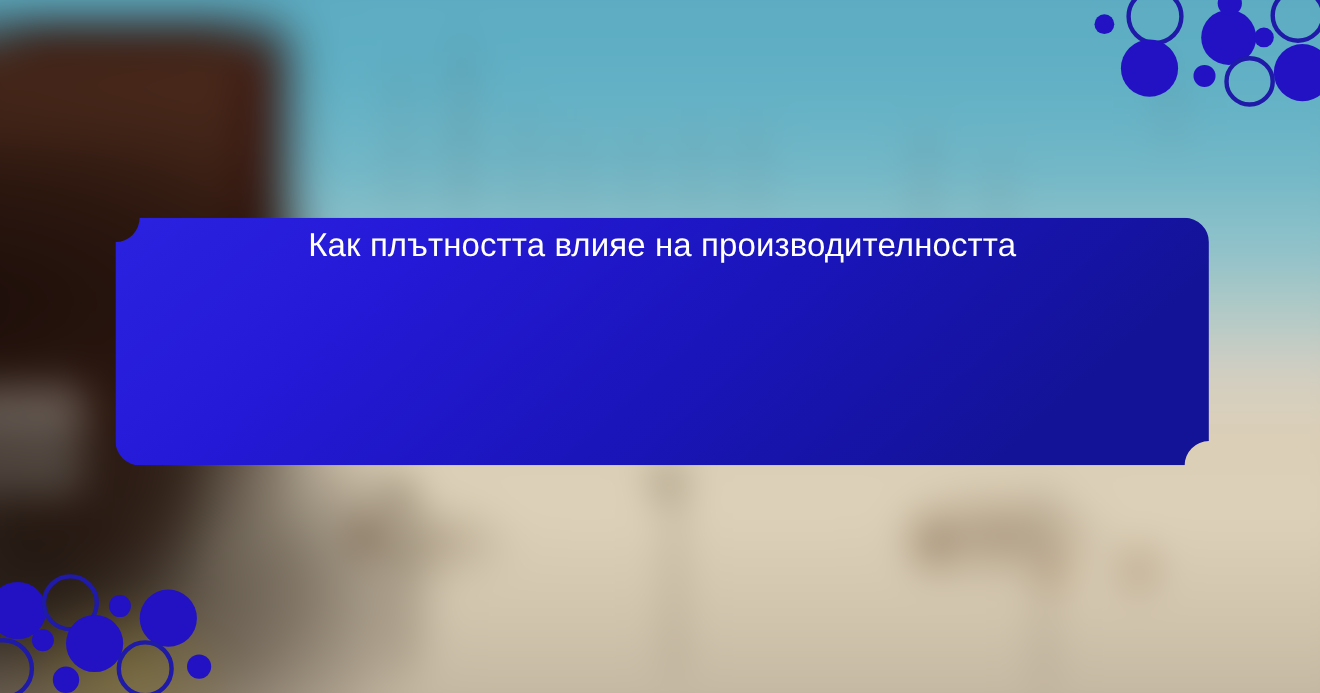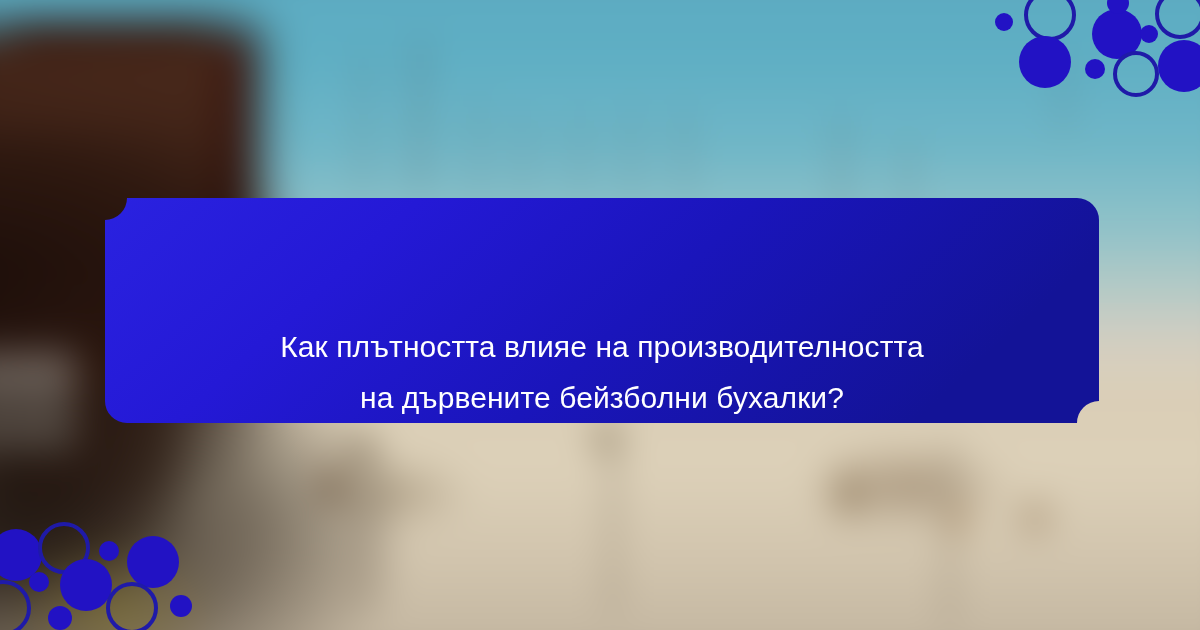--- a/index.html
+++ b/index.html
@@ -151,21 +151,21 @@
   .dots svg { display: block; }
 
   
   #banner {
     position: absolute;
     left: 105px;
     top: 198px;
     width: 994px;
     height: 225px;
     display: flex;
-    align-items: flex-end;
+    align-items: flex-start;
     justify-content: center;
   }
   #banner-shape {
     position: absolute;
     inset: 0;
   }
   #banner-text {
     position: relative;
     z-index: 2;
     width: 100%;
@@ -266,17 +266,16 @@
           <stop offset="0.30" stop-color="#2419d6"></stop>
           <stop offset="0.62" stop-color="#1a15bb"></stop>
           <stop offset="1" stop-color="#131397"></stop>
         </linearGradient>
       </defs>
       <path id="banner-path" fill="url(#bannerGrad)" d="M 22 0 A 22 22 0 0 1 0 22 L 0 203 A 22 22 0 0 0 22 225 L 972 225 A 22 22 0 0 1 994 203 L 994 22 A 22 22 0 0 0 972 0 Z"></path>
     </svg>
 
     <div id="banner-text">
       <span class="line">Как плътността влияе на производителността</span>
-      <span class="line">на дървените бейзболни бухалки?</span>
     </div>
   </div>
 
 </div>
 
 </body></html>

